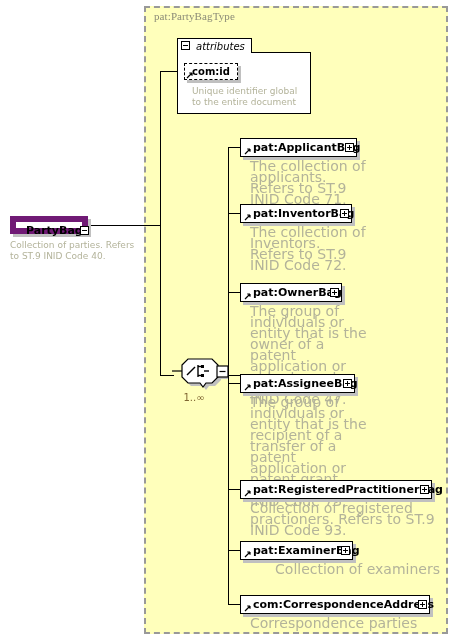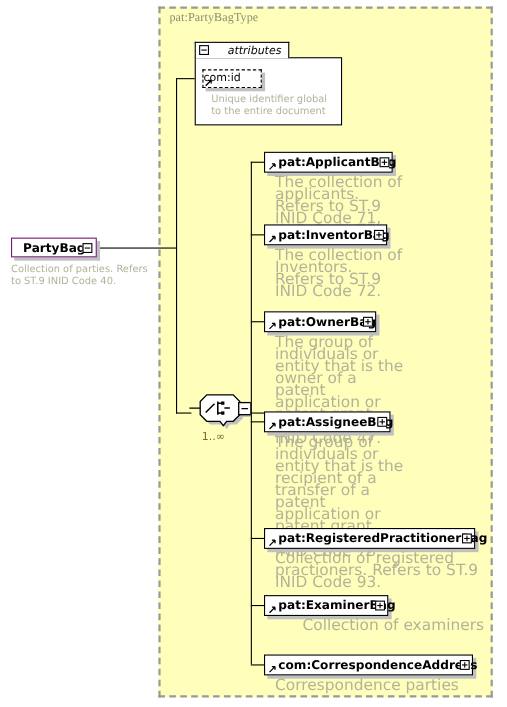--- a/index.html
+++ b/index.html
@@ -50,21 +50,21 @@
   }
   #attributes-tab {
     position: absolute;
     left: 177px;
     top: 38px;
     height: 15px;
     background: #ffffff;
     border: 1px solid #000000;
     border-bottom: none;
     box-sizing: border-box;
-    padding: 0 6px 0 29px;
+    padding: 0 6px 0 18px;
     font-size: 10px;
     font-style: italic;
     color: #000000;
     line-height: 15px;
     white-space: nowrap;
   }
   .minus-box, .plus-box {
     position: absolute;
     width: 9px;
     height: 9px;
@@ -104,23 +104,24 @@
   #attr-comid {
     position: absolute;
     left: 184px;
     top: 63px;
     width: 54px;
     height: 17px;
     background: #ffffff;
     border: 1px dashed #000000;
     box-sizing: border-box;
     font-size: 10px;
-    font-weight: normal;
+    font-weight: bold;
     color: #000000;
     line-height: 16px;
+    text-align: center;
     white-space: nowrap;
   }
   #attr-comid-doc {
     position: absolute;
     left: 192px;
     top: 86px;
     width: 112px;
     font-size: 9px;
     line-height: 11px;
     color: #b3b39a;
@@ -135,21 +136,21 @@
     height: 18px;
     background: #c0c0c0;
   }
   #root-box {
     position: absolute;
     left: 10px;
     top: 216px;
     width: 78px;
     height: 18px;
     background: #ffffff;
-    border: 1px solid #701a75;
+    border: 6px solid #701a75;
     box-sizing: border-box;
   }
   #root-label {
     position: absolute;
     left: 10px;
     top: 0px;
     line-height: 17px;
     font-size: 11px;
     font-weight: bold;
     color: #000000;

